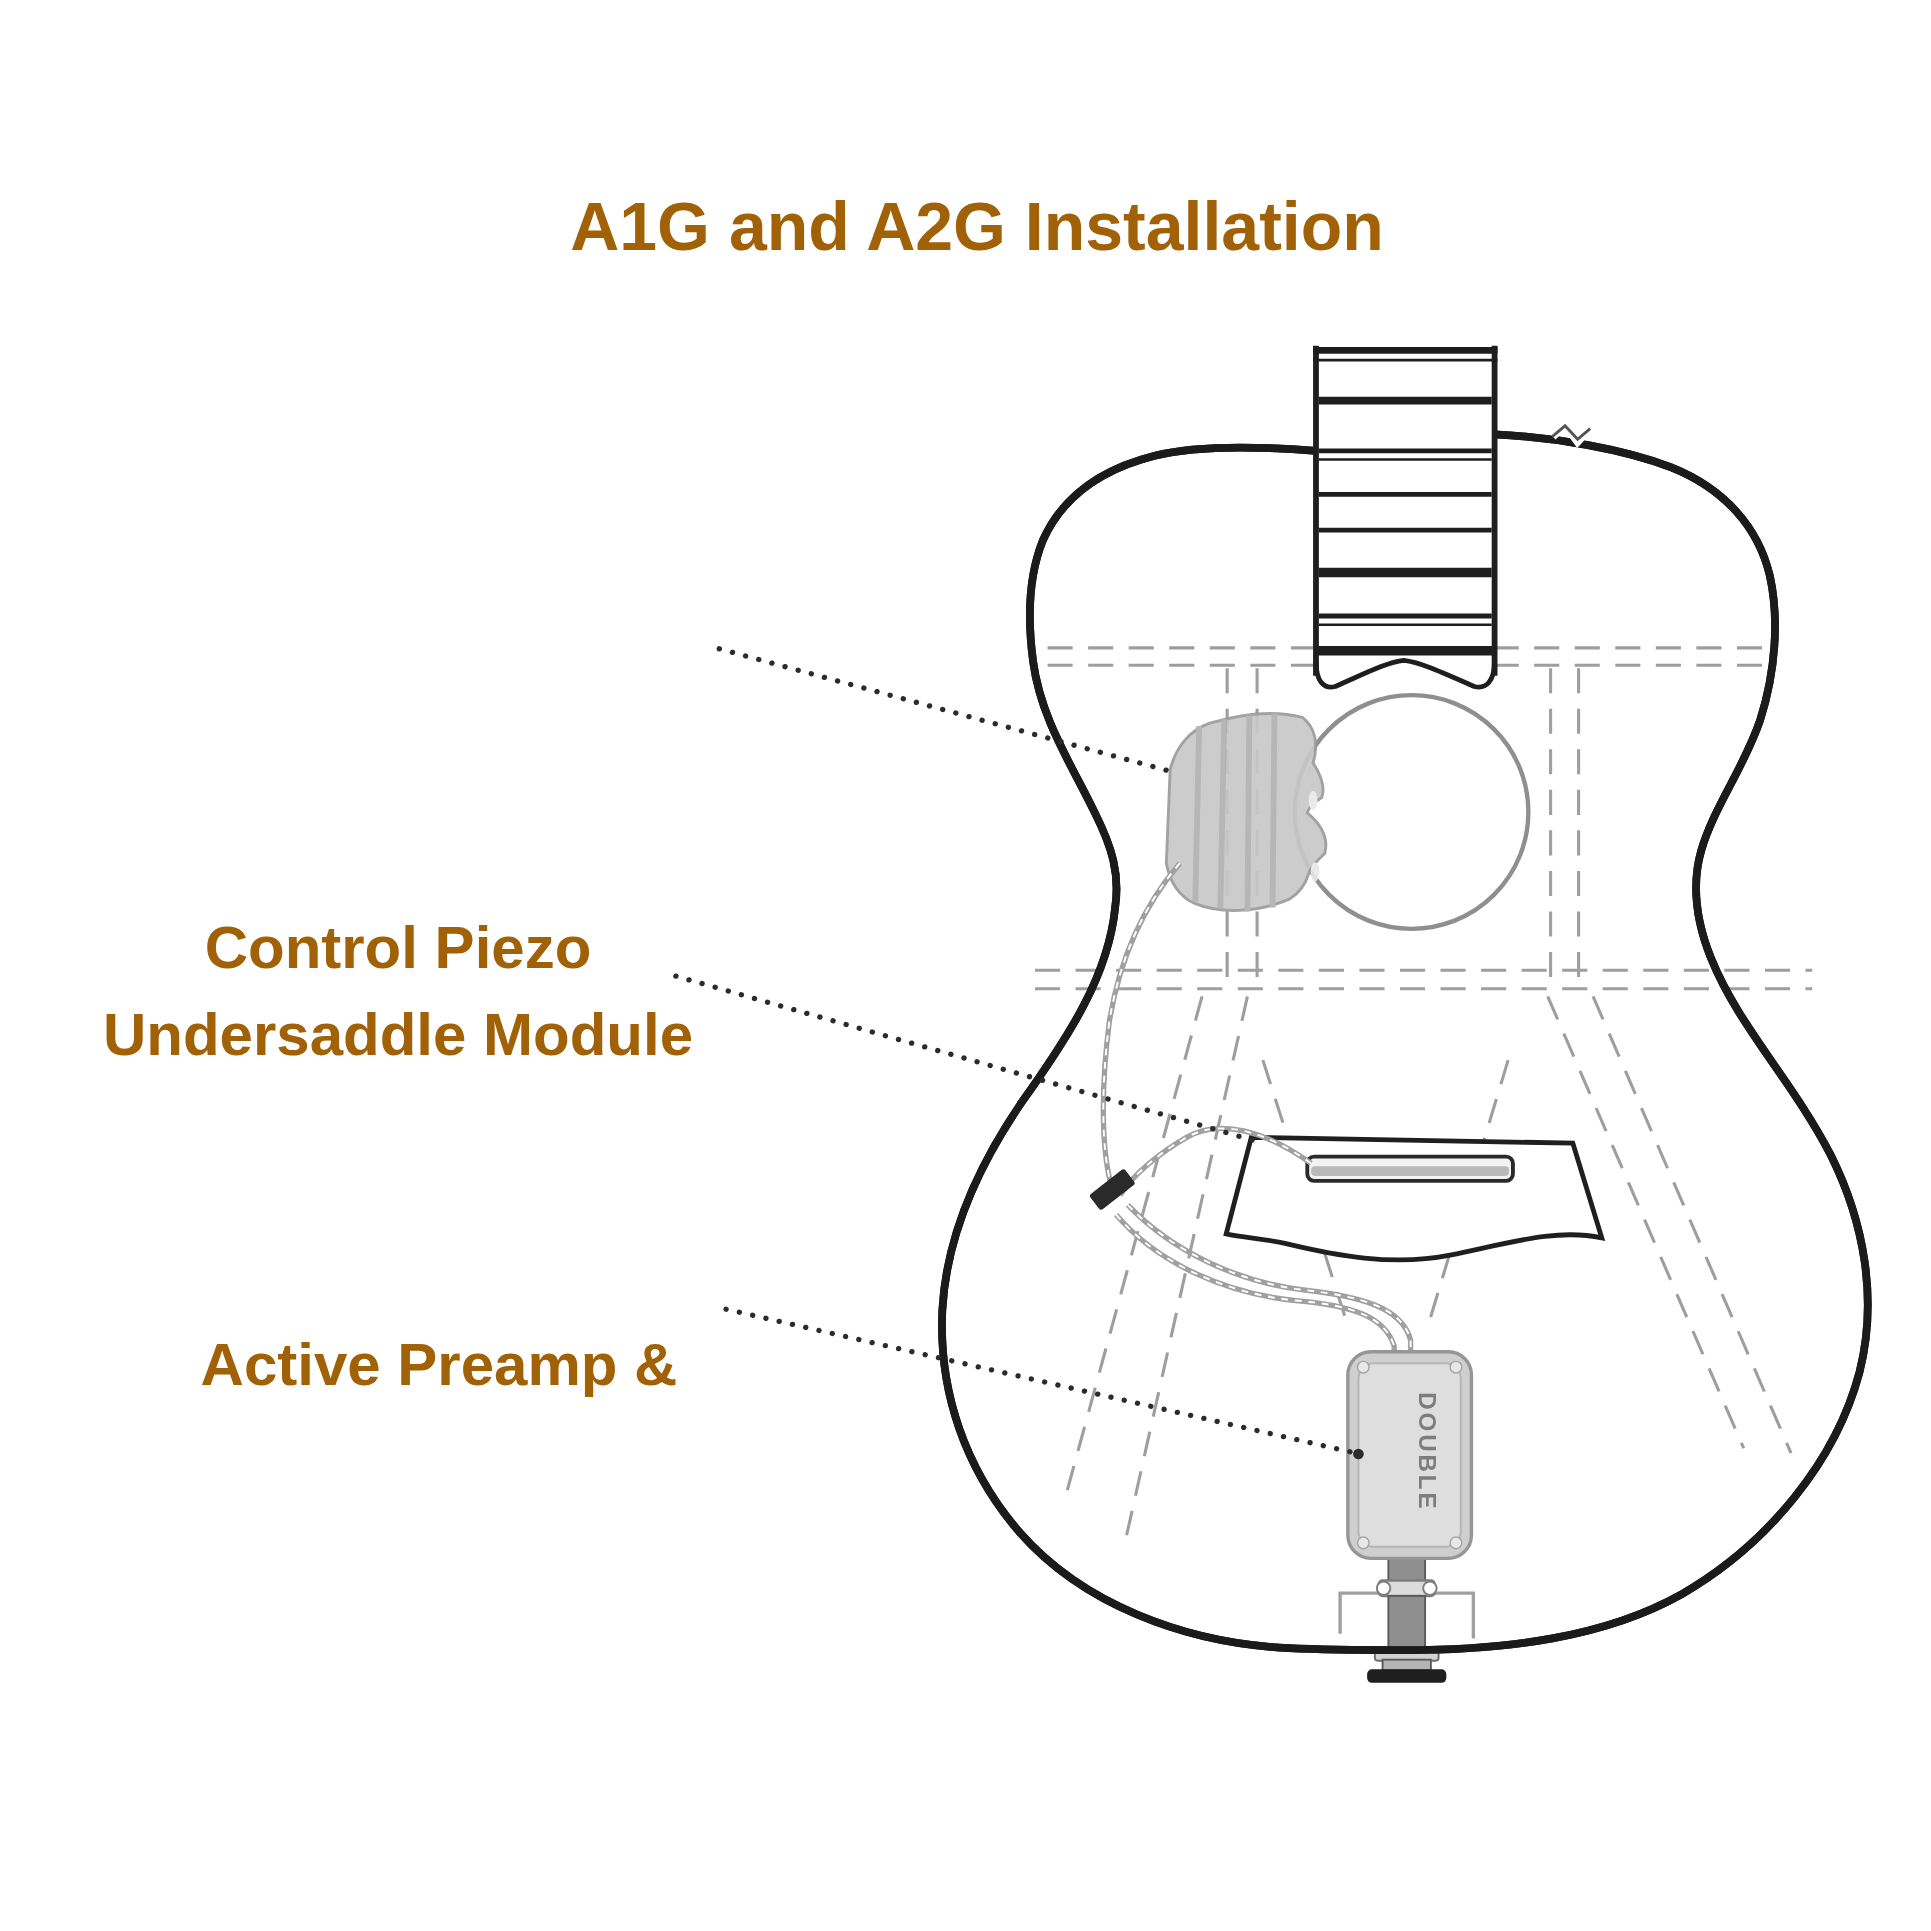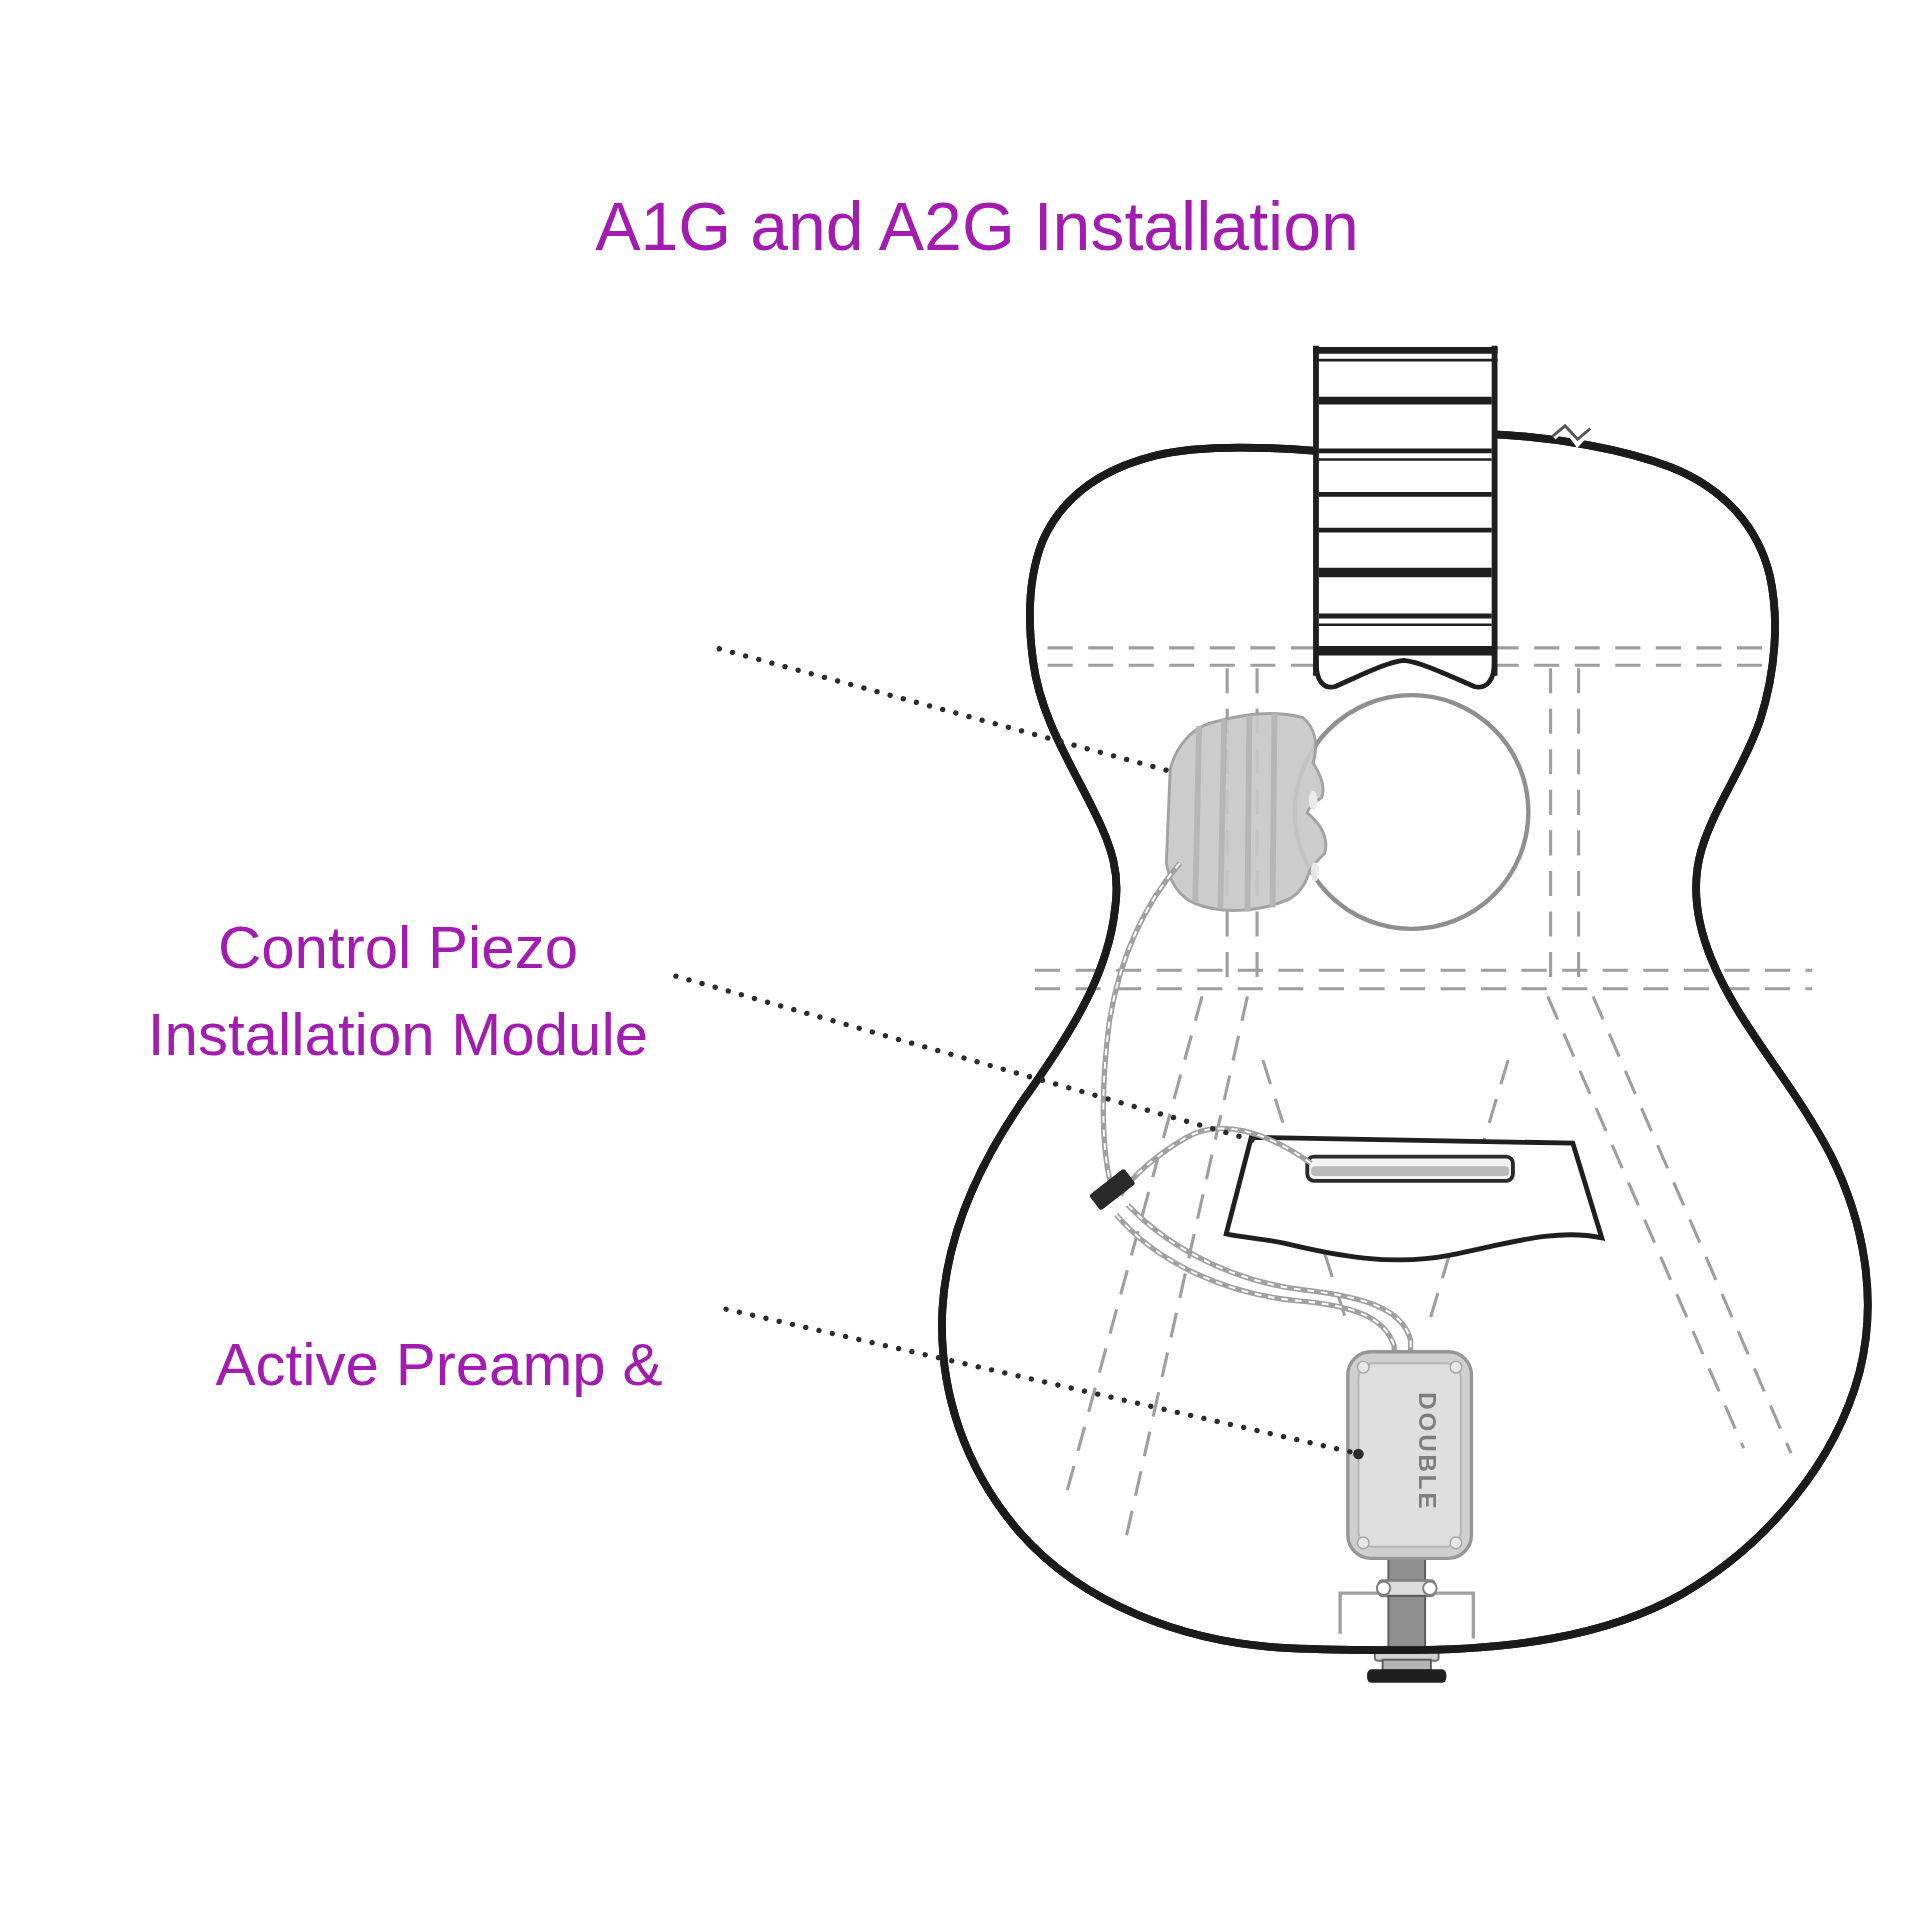--- a/index.html
+++ b/index.html
@@ -7,22 +7,22 @@
     position:relative;
     width:1931px;height:1931px;
     background:#ffffff;
     font-family:"Liberation Sans", sans-serif;
     overflow:hidden;
   }
   #art{position:absolute;left:0;top:0;}
   .label{
     position:absolute;
     text-align:center;
-    color:#a21caf;
-    font-weight:normal;
+    color:#a16207;
+    font-weight:bold;
     letter-spacing:0px;
   }
   .title{
     font-size:68px;
     line-height:75px;
   }
   .callout{
     font-size:60px;
     line-height:87px;
   }
@@ -185,21 +185,21 @@
     <circle cx="1407" cy="1506" r="5.5" fill="#2b2b2b"></circle>
   </svg>
 
   <div class="label title" style="left:301px; top:189px; width:1352px;">
     <span>A1G and A2G Installation</span>
   </div>
 
 
   <div class="label callout" style="left:60px; top:904px; width:676px;">
     <span>Control Piezo</span><br>
-    <span>Installation Module</span>
+    <span>Undersaddle Module</span>
   </div>
 
   <div class="label callout" style="left:101px; top:1321px; width:676px;">
     <span>Active Preamp &amp;</span><br>
   </div>
 
 </div>
 
 
 </body></html>

